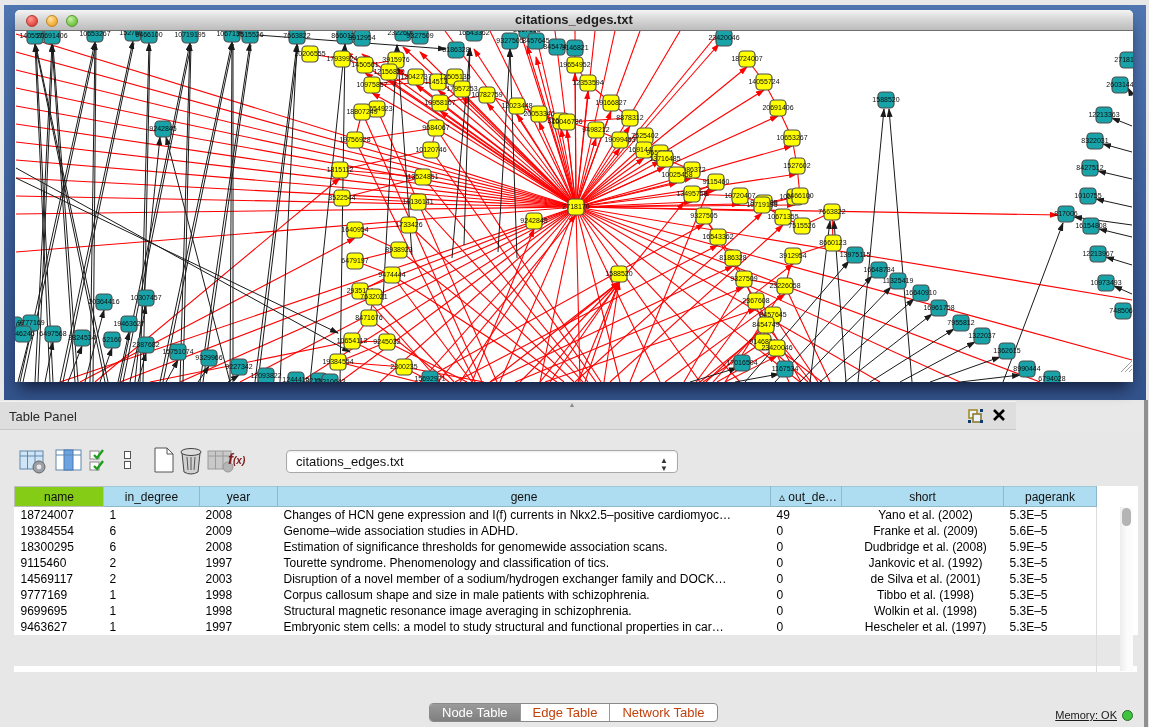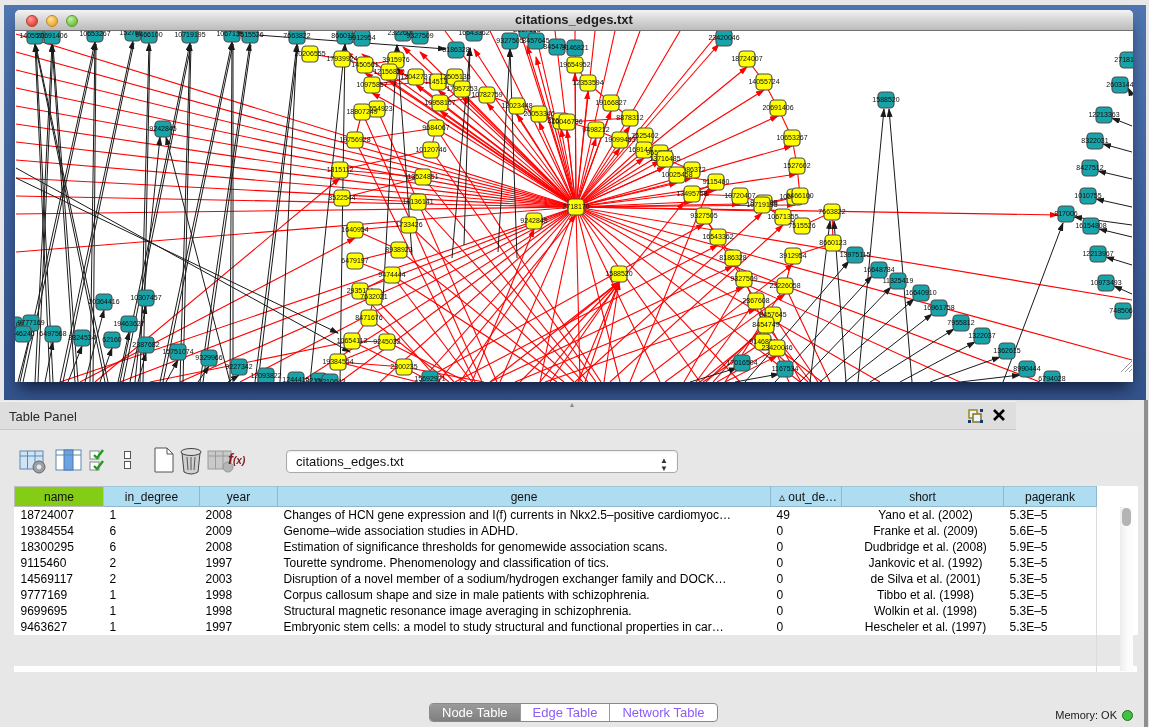--- a/index.html
+++ b/index.html
@@ -34,24 +34,24 @@
 table.grid th.c8 { background:#fff; border:none; }
 table.grid td { height:16px; padding:0 0 0 6px; white-space:nowrap; overflow:hidden; color:#000; }
 td.c6 { text-align:center; padding:0; }
 .tfill { position:absolute; left:14px; top:235px; width:1123px; height:6px; background:#fff; }
 .vline { position:absolute; left:1096px; top:76px; width:1px; height:165px; background:#dcdcdc; }
 .scroll { position:absolute; left:1120px; top:76px; width:13px; height:164px;
   background:linear-gradient(to right,#ededed,#fcfcfc 60%); }
 .thumb { position:absolute; left:2px; top:1px; width:9px; height:18px; background:#b4b4b4; border-radius:5px; }
 .tabs { position:absolute; left:429px; top:244px; height:19px; display:flex;
   border:1px solid #8a8a8a; border-radius:4px; overflow:hidden; background:#fff; font-size:13px;margin-top:28px; }
-.tabs div { line-height:17px; padding:0 12px; color:#8b5cf6; }
+.tabs div { line-height:17px; padding:0 12px; color:#c2410c; }
 .tabs .sel { background:linear-gradient(#9a9a9a,#7f7f7f); color:#fff; }
 .tabs .sep { padding:0; width:1px; background:#9a9a9a; }
-.status { position:absolute; right:16px; top:278px; font-size:11px; color:#1a1a1a; }
+.status { position:absolute; right:16px; top:278px; font-size:11px; color:#1a1a1a;text-decoration:underline; }
 .dot { display:inline-block; width:11px; height:11px; border-radius:50%; background:#3ec43e;
   border:1px solid #2a6b2a; vertical-align:-2px; margin-left:5px; }
 .rborder { position:absolute; right:1px; top:400px; width:4px; height:327px; background:#8f8f8f; }
 </style></head>
 <body>
 <div class="desktop">
   <div class="win">
     <div class="tbar">
       <div class="tl r"></div>
         <div class="tl y"></div>

